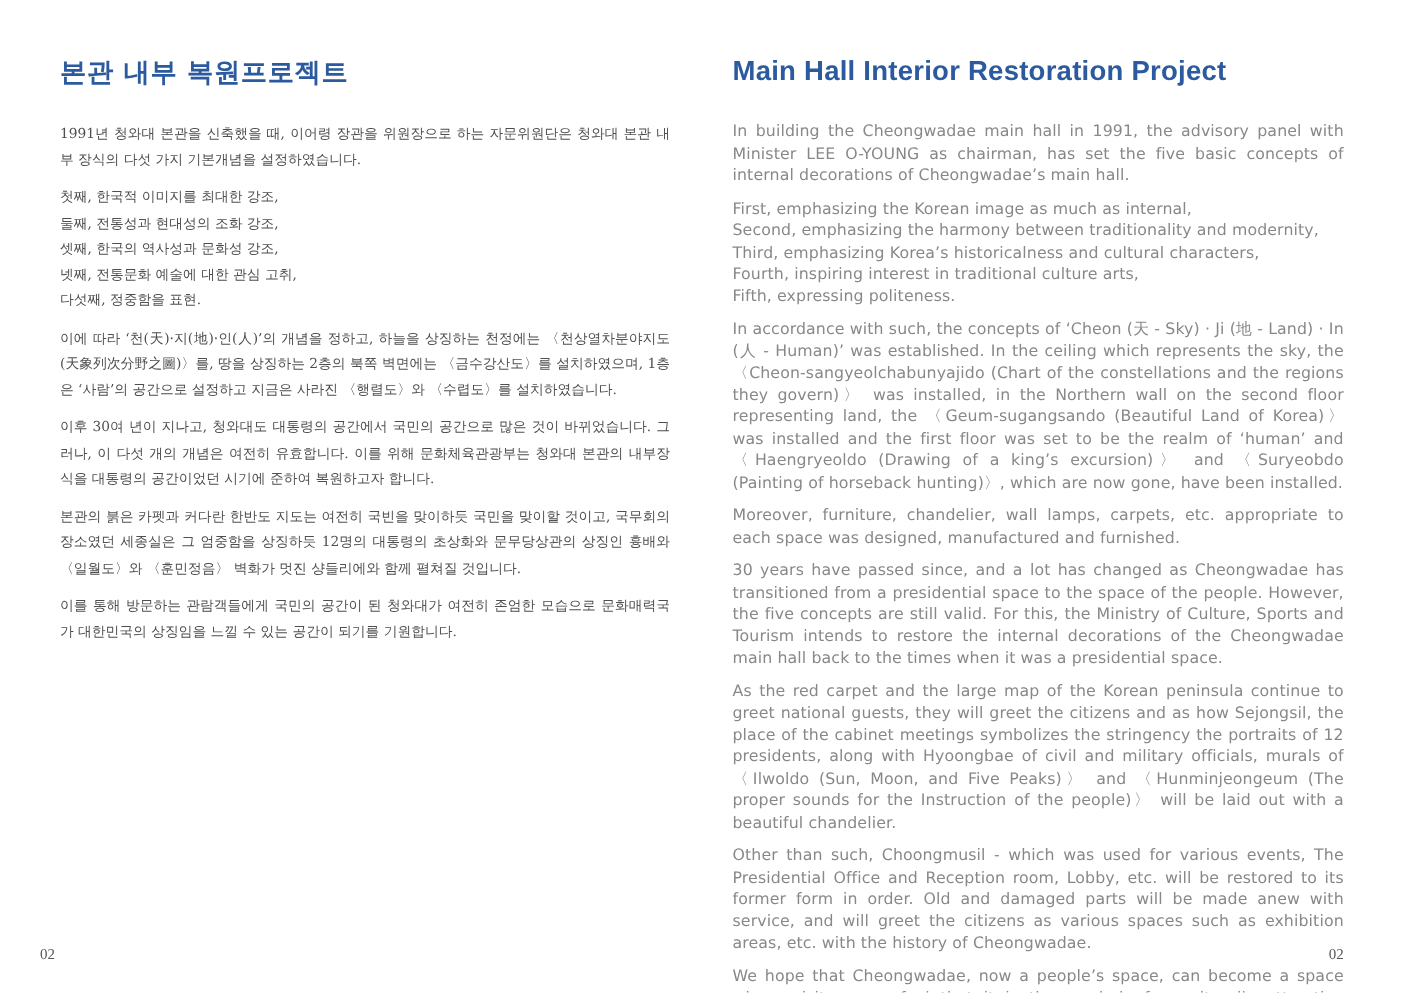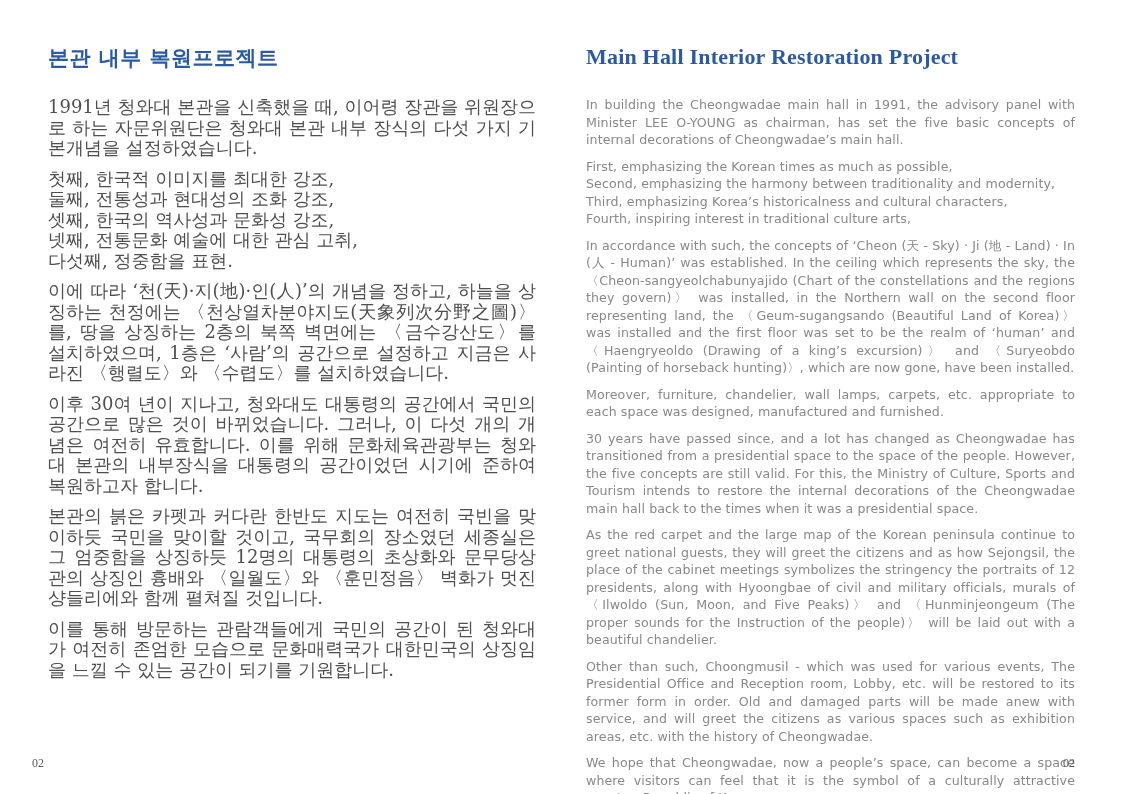--- a/index.html
+++ b/index.html
@@ -18,32 +18,32 @@
   
   .title-ko {
     font-family: "DejaVu Serif", "Liberation Serif", serif;
     font-weight: 700;
     font-size: 21px;
     letter-spacing: 0.5px;
     color: #2c5a9f;
     margin-bottom: 25px;
   }
   .title-en {
-    font-family: Liberation Serif, serif;
+    font-family: Liberation Sans, sans-serif;
     font-weight: 600;
     font-size: 22px;
     letter-spacing: 0.2px;
     color: #2c5a9f;
     margin-bottom: 26px;
   }
 
   
   .body-ko {
     font-family: "DejaVu Serif", "Liberation Serif", serif;
-    font-size: 18px;
+    font-size: 11px;
     line-height: 20.5px;
     color: #4e4e4e;
   }
   .body-ko p { text-align: justify; margin-bottom: 10px; }
   .body-ko .concepts { margin-bottom: 10px; }
   .body-ko .concepts div { text-align: left; }
 
   
   .body-en {
     font-family: "DejaVu Sans", "Liberation Sans", sans-serif;
@@ -93,24 +93,25 @@
     </div>
   </section>
 
   <section class="page page-right">
     <h1 class="title-en">Main Hall Interior Restoration Project</h1>
 
     <div class="body-en">
       <p>In building the Cheongwadae main hall in 1991, the advisory panel with Minister LEE O-YOUNG as chairman, has set the five basic concepts of internal decorations of Cheongwadae’s main hall.</p>
 
       <div class="concepts">
-        <div>First, emphasizing the Korean times as much as possible,</div>
+        <div>First, emphasizing the Korean image as much as internal,</div>
         <div>Second, emphasizing the harmony between traditionality and modernity,</div>
         <div>Third, emphasizing Korea’s historicalness and cultural characters,</div>
         <div>Fourth, inspiring interest in traditional culture arts,</div>
+        <div>Fifth, expressing politeness.</div>
       </div>
 
       <p>In accordance with such, the concepts of ‘Cheon (天 - Sky) · Ji (地 - Land) · In (人 - Human)’ was established. In the ceiling which represents the sky, the 〈Cheon-sangyeolchabunyajido (Chart of the constellations and the regions they govern)〉 was installed, in the Northern wall on the second floor representing land, the 〈Geum-sugangsando (Beautiful Land of Korea)〉 was installed and the first floor was set to be the realm of ‘human’ and 〈Haengryeoldo (Drawing of a king’s excursion)〉 and 〈Suryeobdo (Painting of horseback hunting)〉, which are now gone, have been installed.</p>
       <p>Moreover, furniture, chandelier, wall lamps, carpets, etc. appropriate to each space was designed, manufactured and furnished.</p>
       <p>30 years have passed since, and a lot has changed as Cheongwadae has transitioned from a presidential space to the space of the people. However, the five concepts are still valid. For this, the Ministry of Culture, Sports and Tourism intends to restore the internal decorations of the Cheongwadae main hall back to the times when it was a presidential space.</p>
       <p>As the red carpet and the large map of the Korean peninsula continue to greet national guests, they will greet the citizens and as how Sejongsil, the place of the cabinet meetings symbolizes the stringency the portraits of 12 presidents, along with Hyoongbae of civil and military officials, murals of 〈Ilwoldo (Sun, Moon, and Five Peaks)〉 and 〈Hunminjeongeum (The proper sounds for the Instruction of the people)〉 will be laid out with a beautiful chandelier.</p>
       <p>Other than such, Choongmusil - which was used for various events, The Presidential Office and Reception room, Lobby, etc. will be restored to its former form in order. Old and damaged parts will be made anew with service, and will greet the citizens as various spaces such as exhibition areas, etc. with the history of Cheongwadae.</p>
       <p>We hope that Cheongwadae, now a people’s space, can become a space where visitors can feel that it is the symbol of a culturally attractive country, Republic of Korea.</p>
     </div>
   </section>

